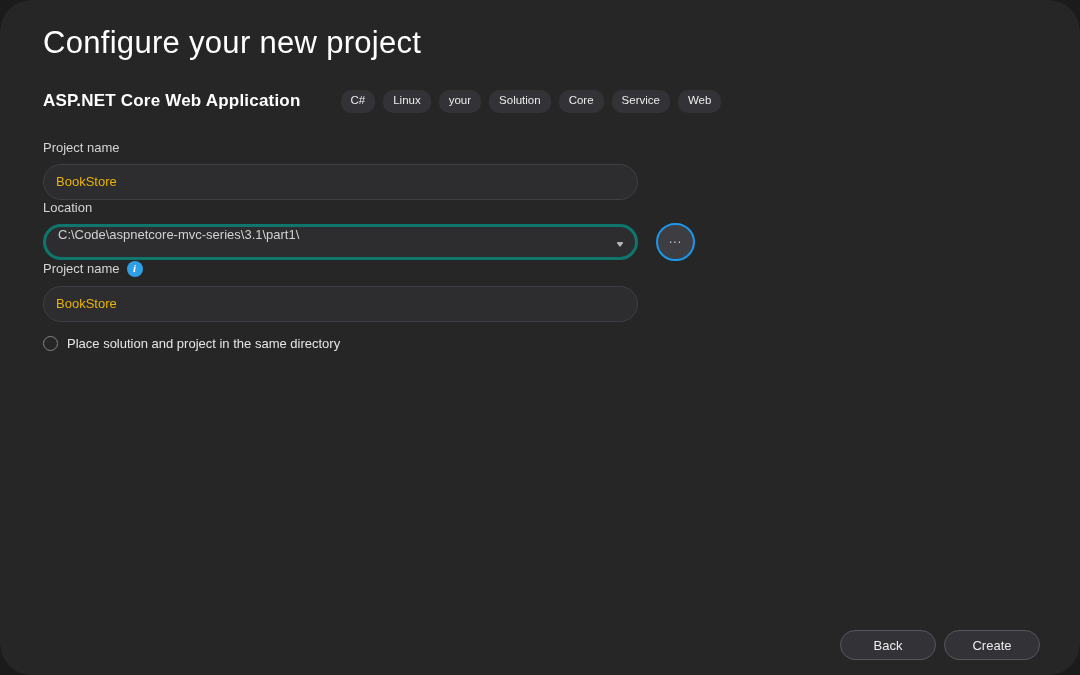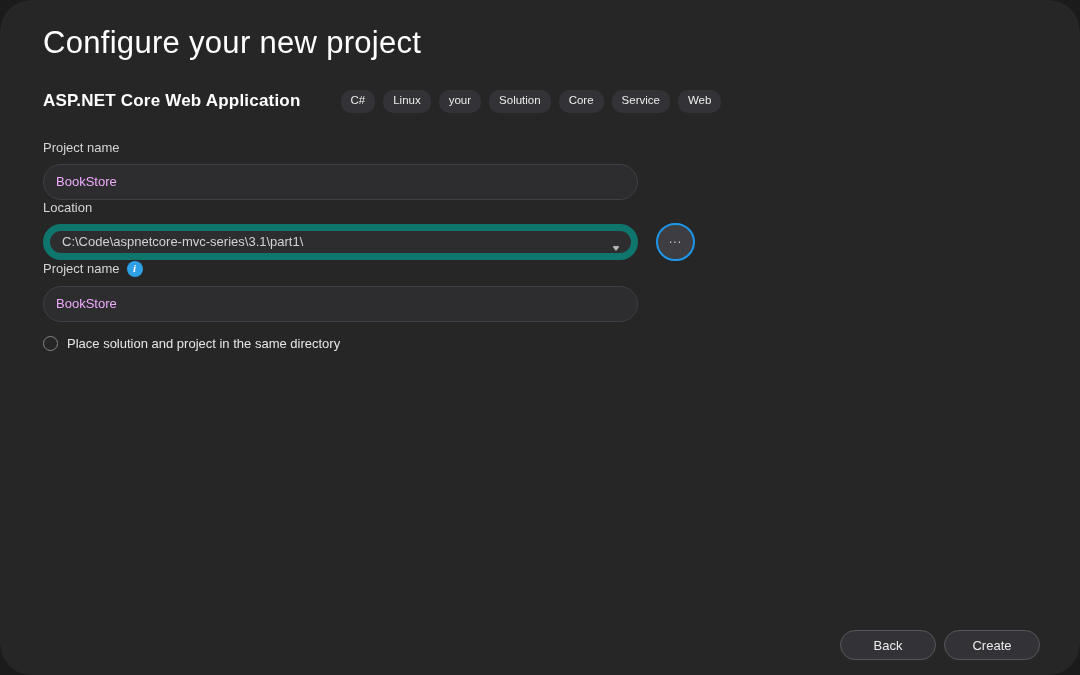--- a/index.html
+++ b/index.html
@@ -54,39 +54,38 @@
     display: flex;
     align-items: center;
     gap: 7px;
     margin: 0 0 9px 0;
   }
   .text-input {
     width: 595px;
     height: 36px;
     background: #2d2d30;
     border: 1px solid #3f3f46;
-    color: #f0abfc;
+    color: #eab308;
     font-size: 13px;
     padding: 12px 12px;
     font-family: "Liberation Sans", sans-serif;
     outline: none;
     display: block;
   }
 
   .combo-row { display: flex; align-items: flex-start; gap: 18px; }
   .combo {
     position: relative;
     width: 595px;
     height: 36px;
     background: #2d2d30;
-    border: 7px solid #0f766e;
+    border: 3px solid #0f766e;
     color: #d2d2d2;
     font-size: 13px;
     display: flex;
-    align-items: center;
     padding: 0 26px 0 12px;
     cursor: default;
   }
   .combo-arrow {
     position: absolute;
     right: 11px;
     top: 15px;
     width: 0; height: 0;
     border-left: 4px solid transparent;
     border-right: 4px solid transparent;

